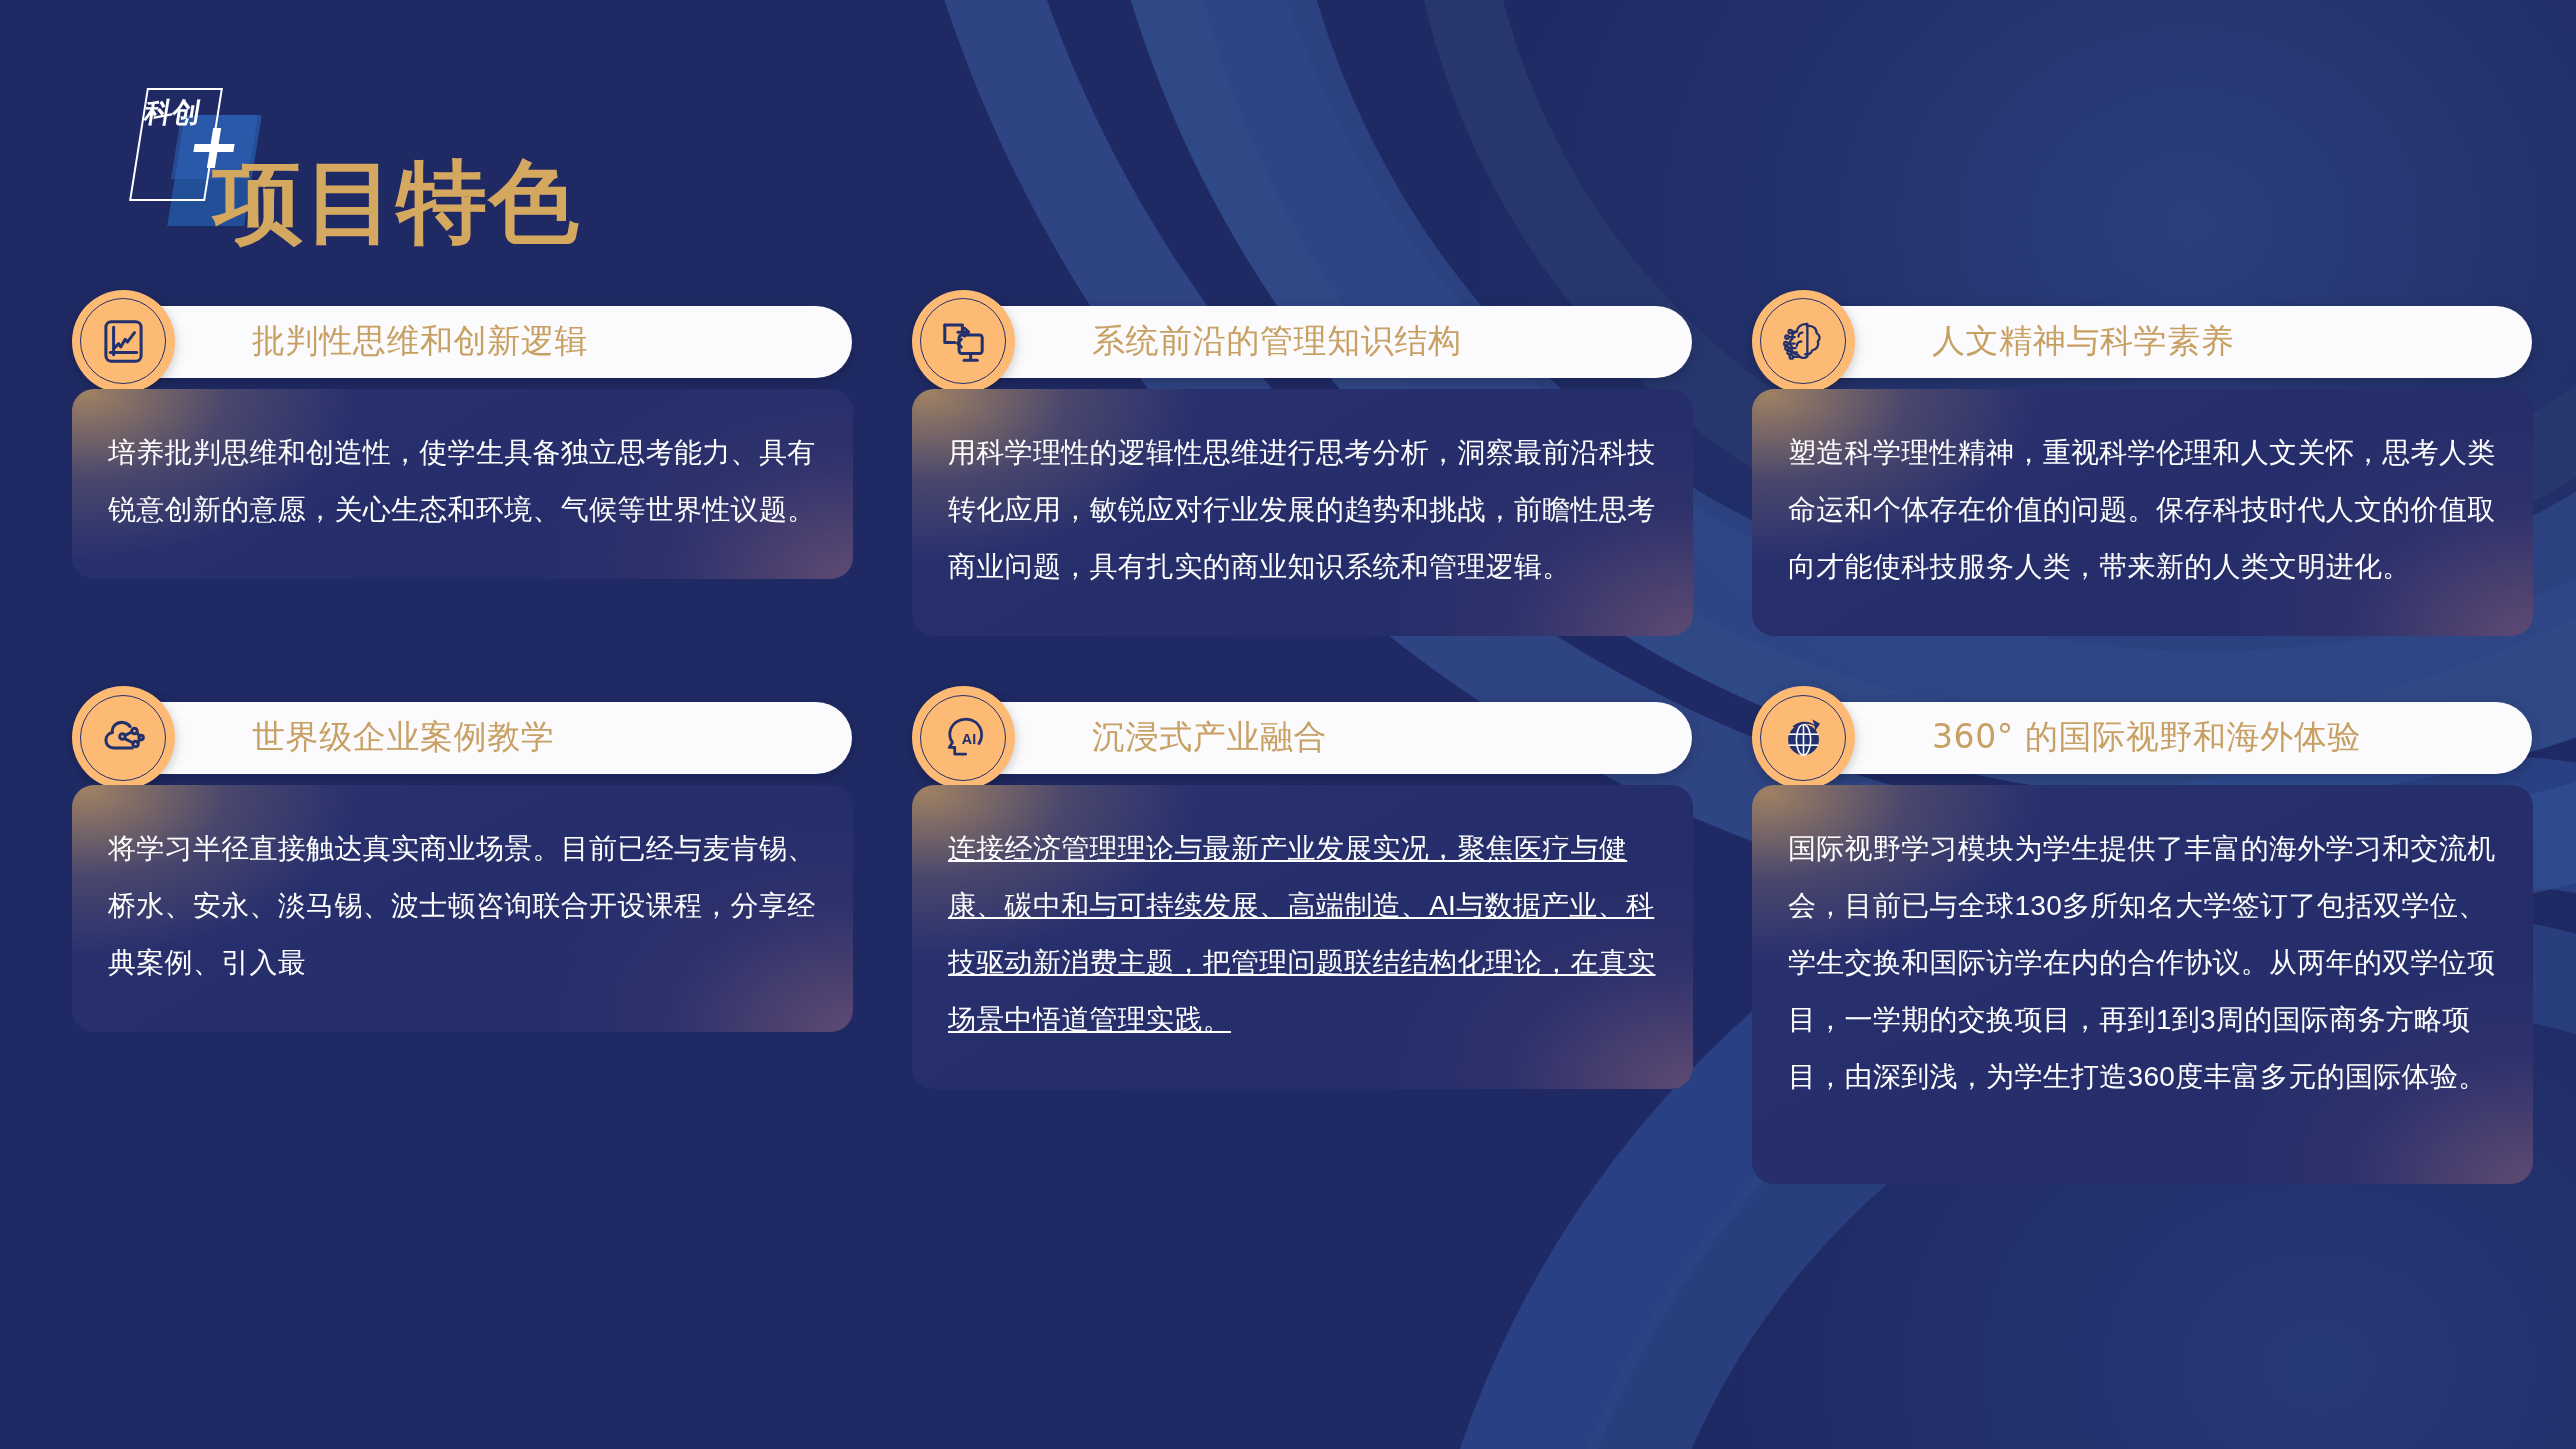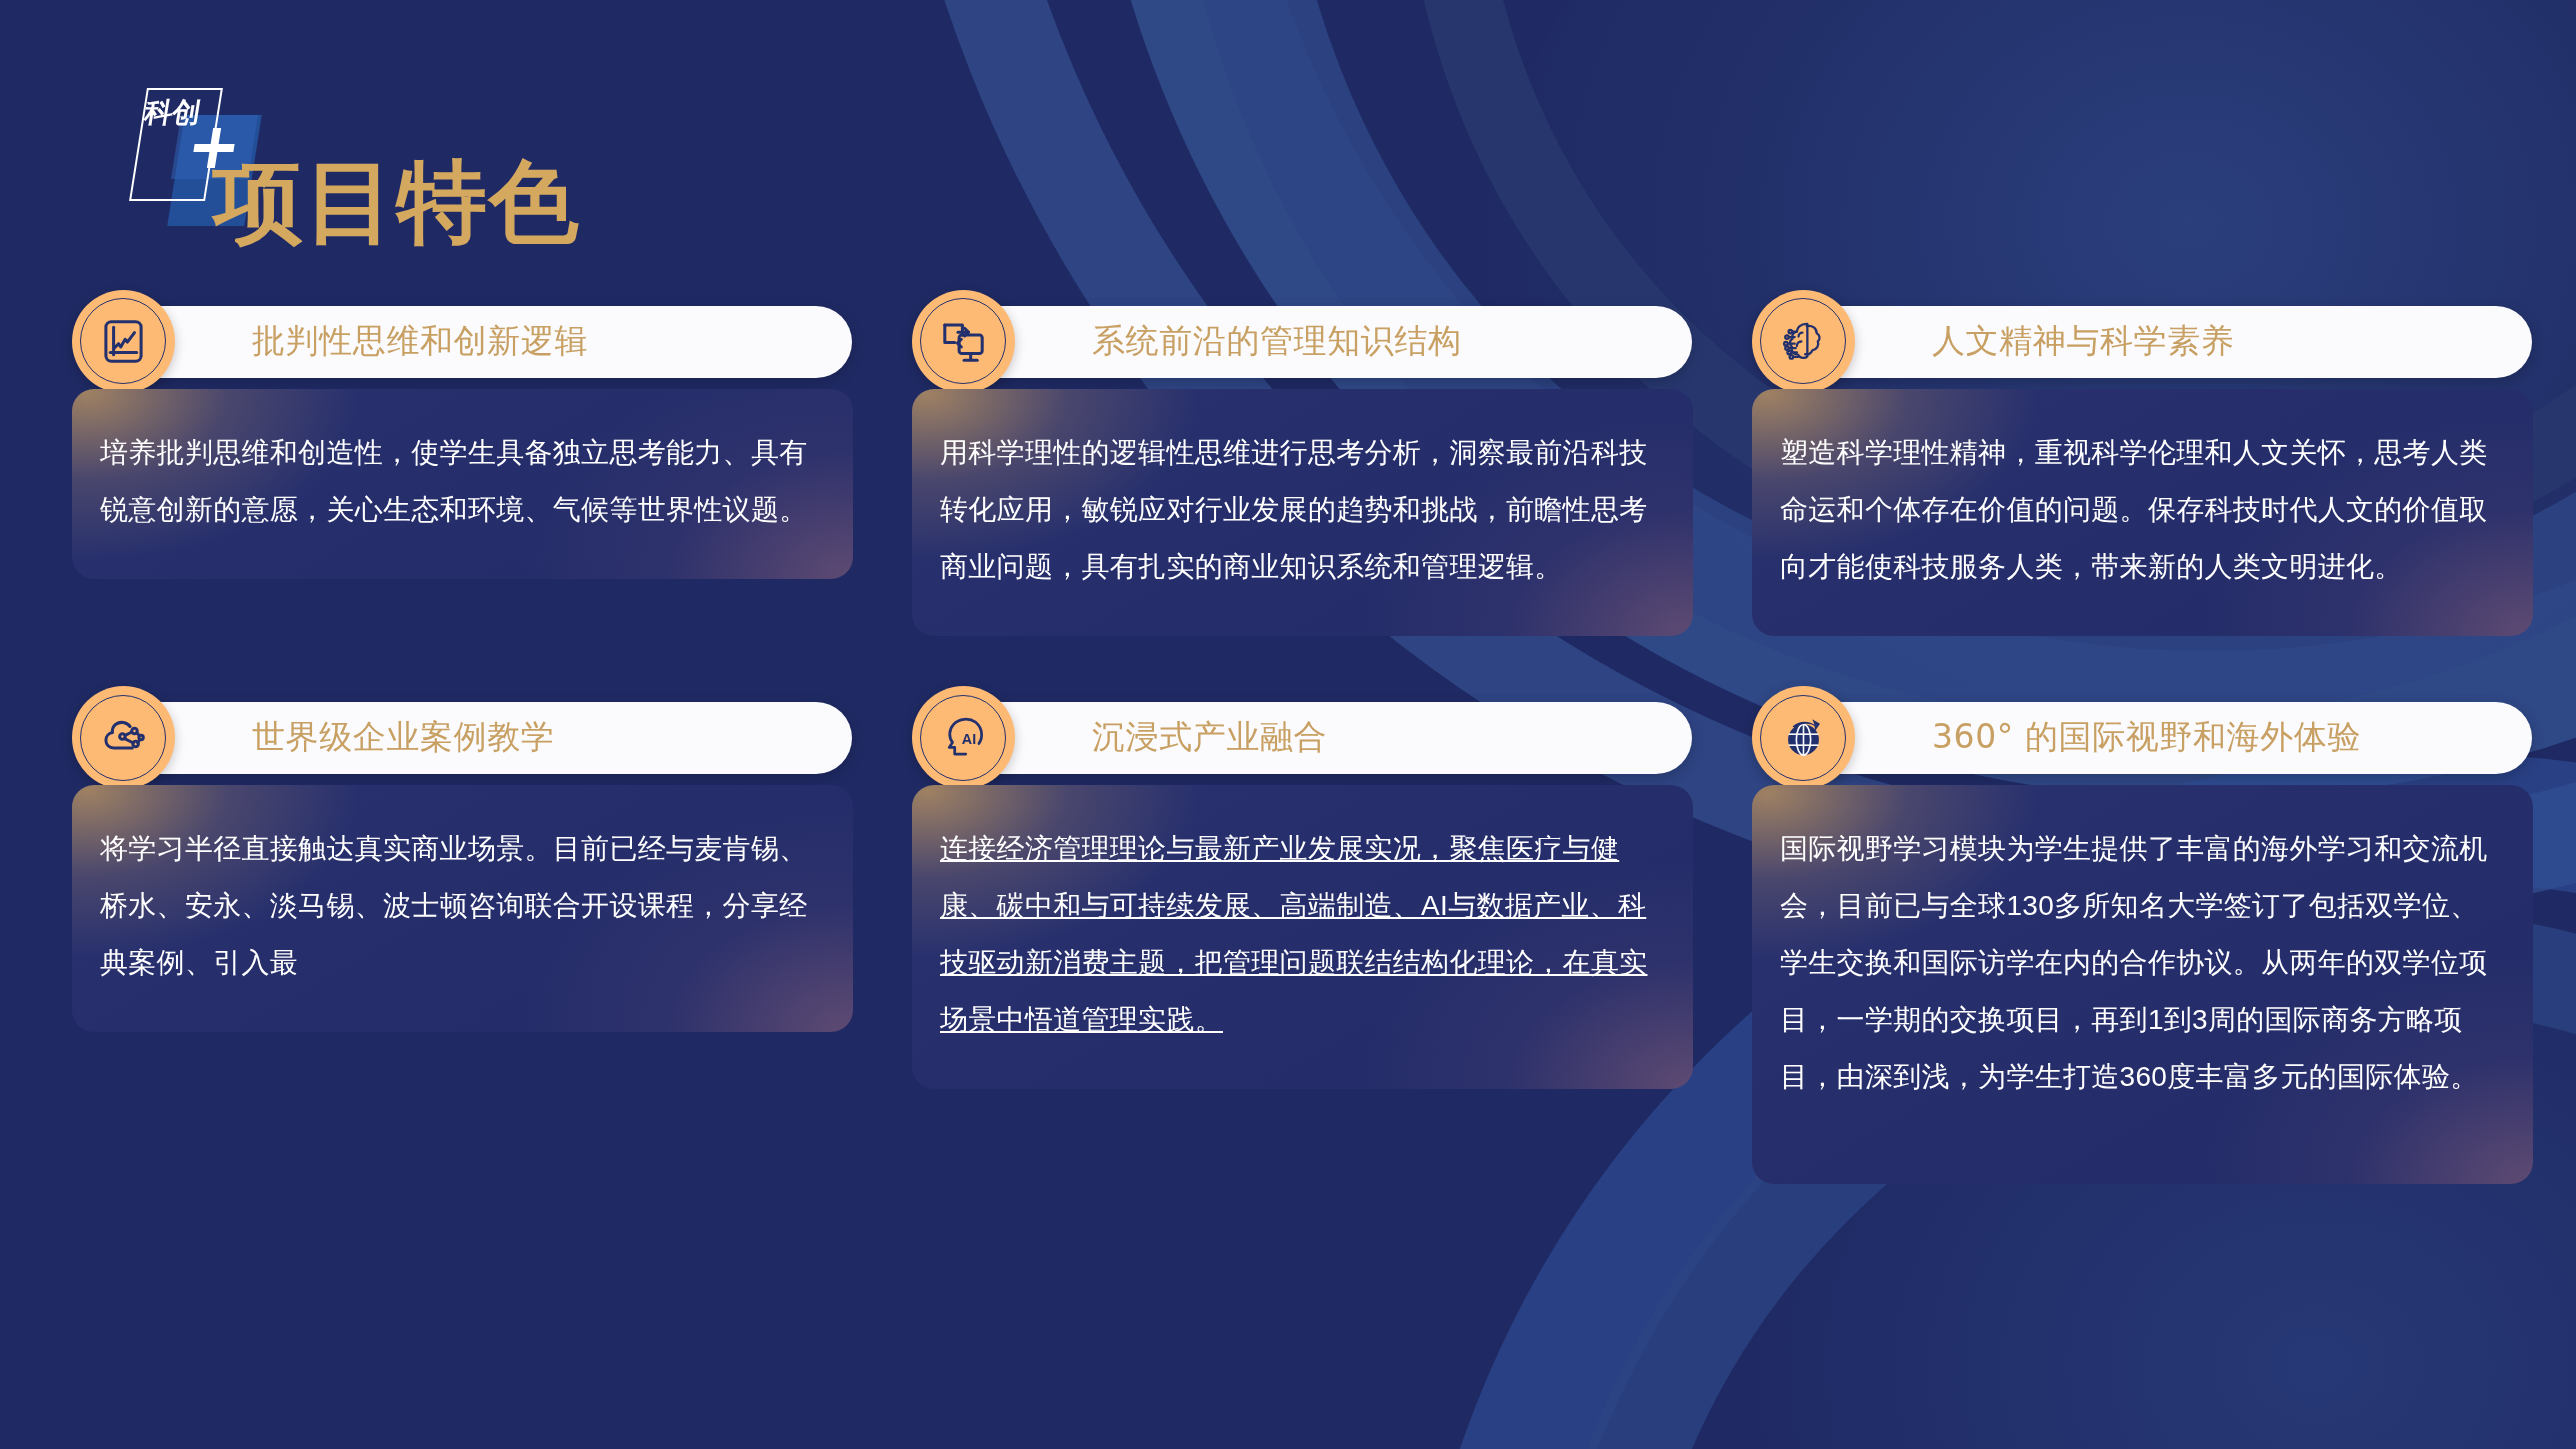--- a/index.html
+++ b/index.html
@@ -221,21 +221,21 @@
   }
   .icon-svg { position: relative; width: 55px; height: 55px; }
   .icon-svg svg { width: 55px; height: 55px; display: block; }
 
   
   .card-body {
     position: relative;
     margin-top: -3.9px;
     width: 781px;
     border-radius: 22px;
-    padding: 35px 36px 41px 28px;
+    padding: 35px 36px 41px 36px;
     color: #ffffff;
     font-size: 28px;
     line-height: 57px;
     letter-spacing: 0.3px;
     background:
       radial-gradient(438px 270px at 2% 2%, rgba(214,166,92,.68) 0%, rgba(150,120,105,.30) 32%, rgba(45,52,110,0) 62%),
       radial-gradient(489px 335px at 100% 100%, rgba(176,116,128,.42) 0%, rgba(90,70,120,.18) 38%, rgba(40,48,106,0) 68%),
       linear-gradient(150deg, #2a3270 0%, #262f6c 40%, #232c68 100%);
     overflow: hidden;
   }

